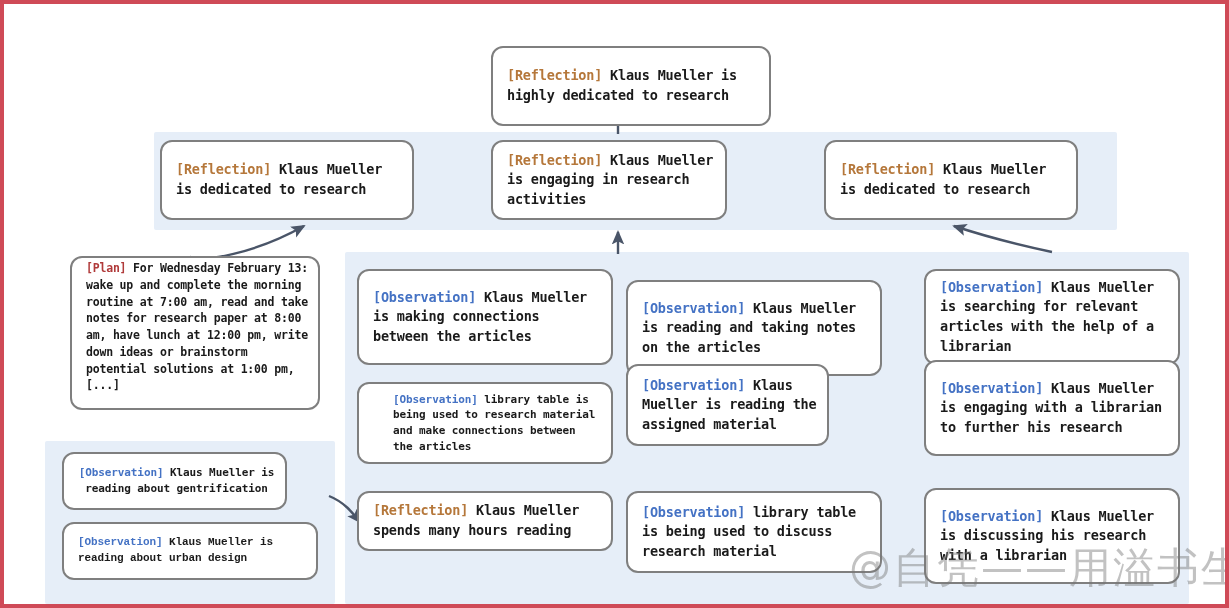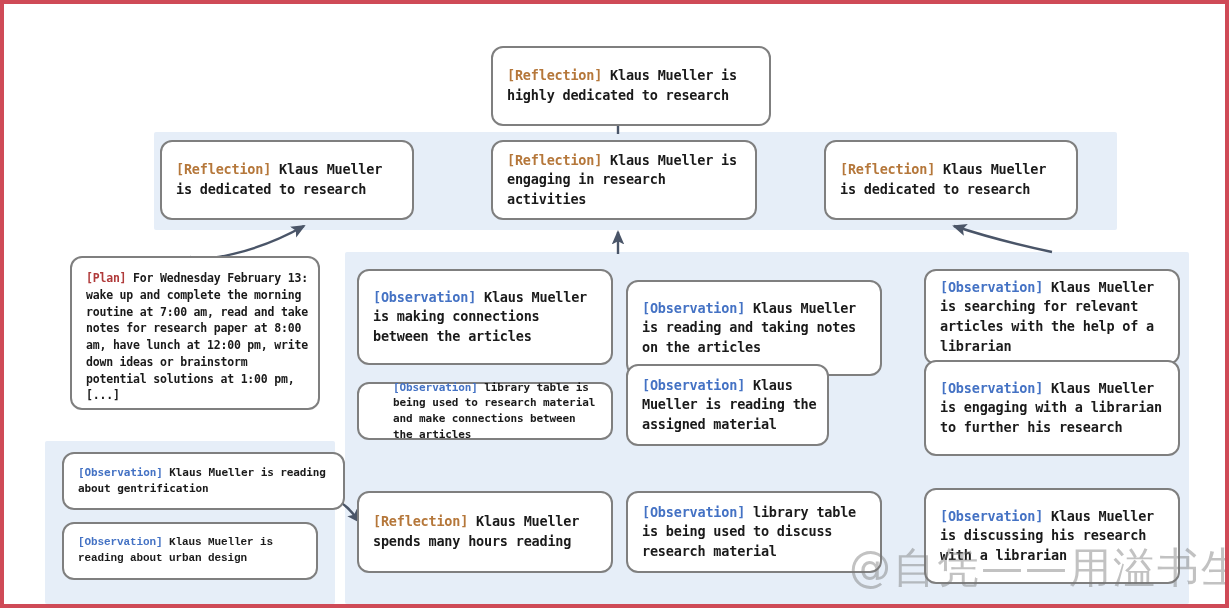--- a/index.html
+++ b/index.html
@@ -47,21 +47,21 @@
   .node .txt { display: block; width: 100%; }
   .node.small {
     font-size: 11px;
     line-height: 1.42;
     letter-spacing: -0.1px;
   }
   .node.plan {
     font-size: 11.5px;
     line-height: 1.46;
     align-items: flex-start;
-    padding-top: 12px;
+    padding-top: 2px;
   }
 
   .tag { font-weight: bold; }
   .tag-reflection { color: #b5773a; }
   .tag-observation { color: #4472c4; }
   .tag-plan { color: #b03a3a; }
 
   svg.arrows {
     position: absolute;
     left: 0; top: 0;
@@ -109,49 +109,49 @@
   </svg>
 
   <div class="node" style="left:487px; top:24px; width:280px; height:80px;margin-top:18px;">
     <span class="txt"><span class="tag tag-reflection">[Reflection]</span><span> Klaus Mueller is highly dedicated to research</span></span>
   </div>
 
   <div class="node" style="left:156px; top:136px; width:254px; height:80px;">
     <span class="txt"><span class="tag tag-reflection">[Reflection]</span><span> Klaus Mueller is dedicated to research</span></span>
   </div>
 
-  <div class="node" style="left:487px; top:136px; width:266px; height:80px;">
+  <div class="node" style="left:487px; top:136px; width:236px; height:80px;">
     <span class="txt"><span class="tag tag-reflection">[Reflection]</span><span> Klaus Mueller is engaging in research activities</span></span>
   </div>
 
   <div class="node" style="left:820px; top:136px; width:254px; height:80px;">
     <span class="txt"><span class="tag tag-reflection">[Reflection]</span><span> Klaus Mueller is dedicated to research</span></span>
   </div>
 
   <div class="node plan" style="left:66px; top:252px; width:250px; height:154px;">
     <span class="txt"><span class="tag tag-plan">[Plan]</span><span> For Wednesday February 13: wake up and complete the morning routine at 7:00 am, read and take notes for research paper at 8:00 am, have lunch at 12:00 pm, write down ideas or brainstorm potential solutions at 1:00 pm, [...]</span></span>
   </div>
 
-  <div class="node small" style="left:58px; top:448px; width:283px; height:58px;">
+  <div class="node small" style="left:58px; top:448px; width:225px; height:58px;text-align:center;">
     <span class="txt"><span class="tag tag-observation">[Observation]</span><span> Klaus Mueller is reading about gentrification</span></span>
   </div>
 
   <div class="node small" style="left:58px; top:518px; width:256px; height:58px;font-family:Liberation Mono, monospace;">
     <span class="txt"><span class="tag tag-observation">[Observation]</span><span> Klaus Mueller is reading about urban design</span></span>
   </div>
 
   <div class="node" style="left:353px; top:265px; width:256px; height:96px;">
     <span class="txt"><span class="tag tag-observation">[Observation]</span><span> Klaus Mueller is making connections between the articles</span></span>
   </div>
 
-  <div class="node small" style="left:353px; top:378px; width:256px; height:58px;padding-left:34px;">
+  <div class="node small" style="left:353px; top:378px; width:256px; height:82px;padding-left:34px;">
     <span class="txt"><span class="tag tag-observation">[Observation]</span><span> library table is being used to research material and make connections between the articles</span></span>
   </div>
 
-  <div class="node" style="left:353px; top:487px; width:256px; height:82px;">
+  <div class="node" style="left:353px; top:487px; width:256px; height:60px;">
     <span class="txt"><span class="tag tag-reflection">[Reflection]</span><span> Klaus Mueller spends many hours reading</span></span>
   </div>
 
   <div class="node" style="left:622px; top:276px; width:256px; height:96px;">
     <span class="txt"><span class="tag tag-observation">[Observation]</span><span> Klaus Mueller is reading and taking notes on the articles</span></span>
   </div>
 
   <div class="node" style="left:622px; top:360px; width:203px; height:82px;">
     <span class="txt"><span class="tag tag-observation">[Observation]</span><span> Klaus Mueller is reading the assigned material</span></span>
   </div>

